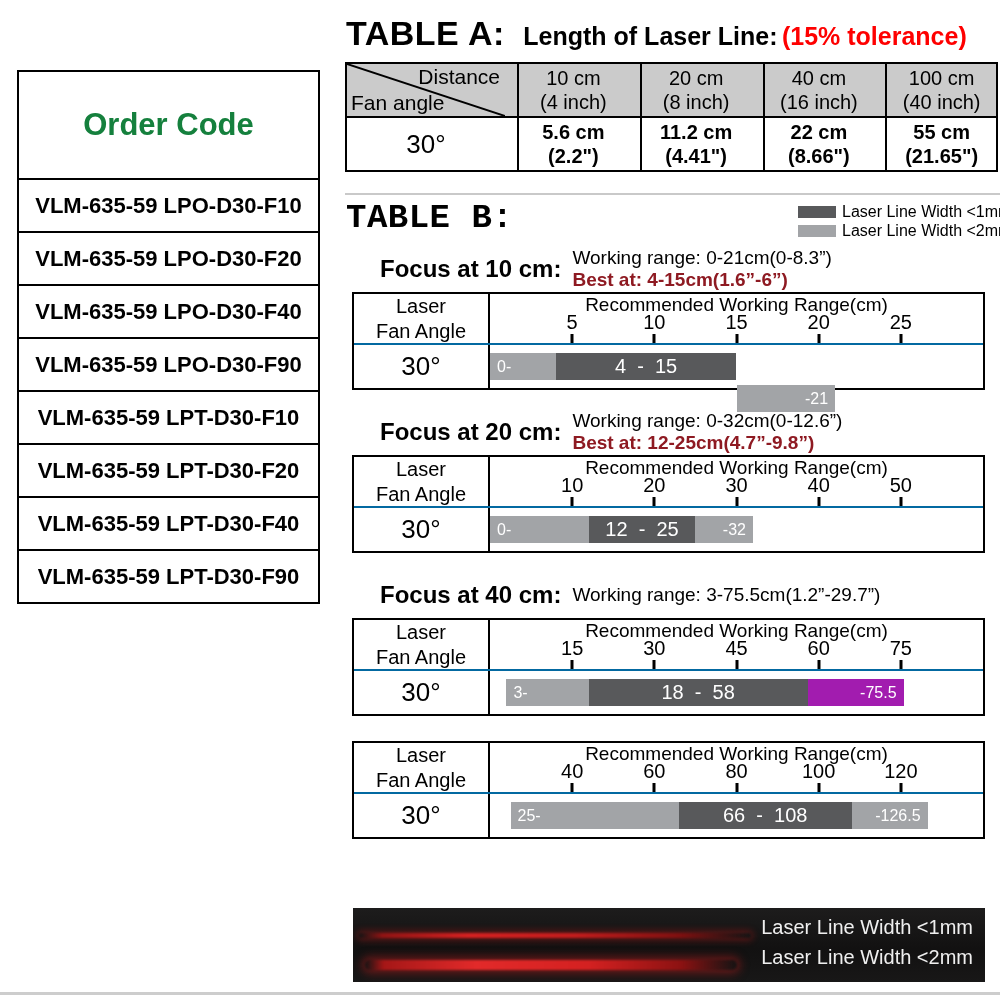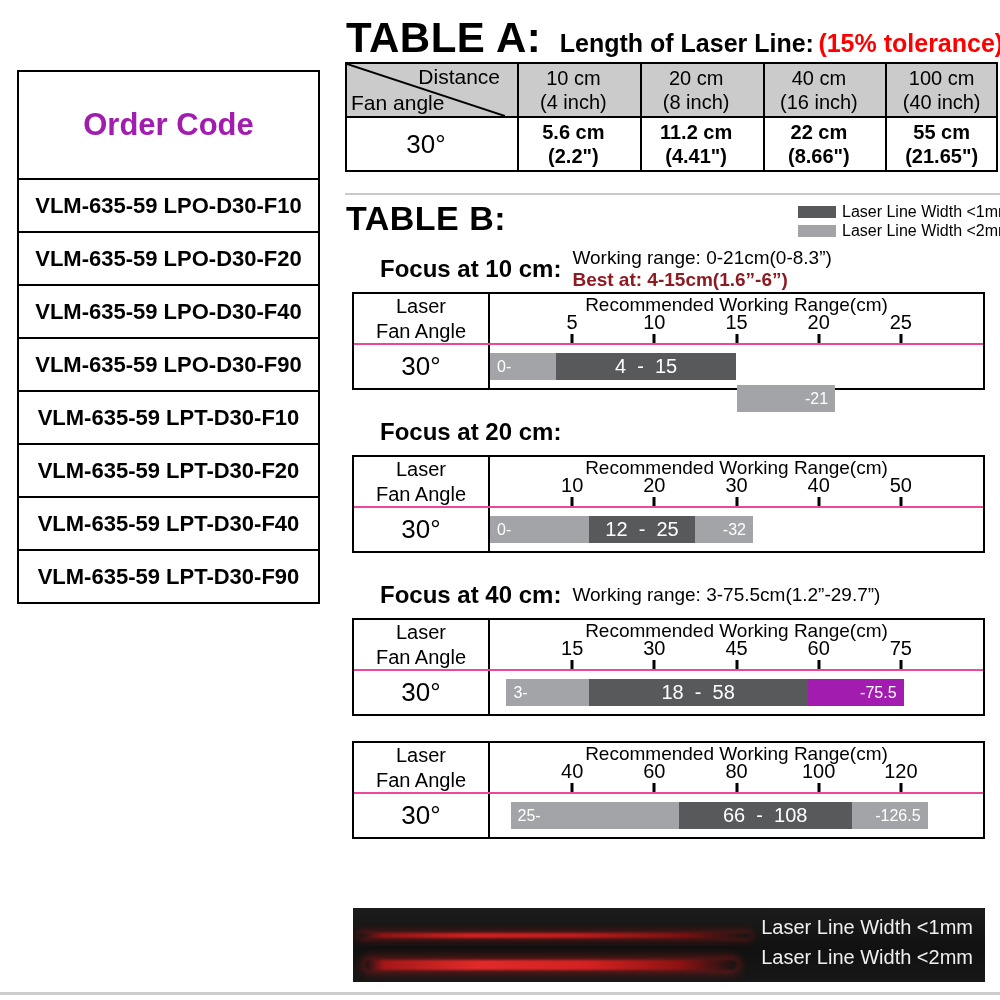--- a/index.html
+++ b/index.html
@@ -3,63 +3,63 @@
 <meta charset="utf-8">
 <style>
   * { margin:0; padding:0; box-sizing:border-box; }
   html,body { background:#fff; }
   body { font-family:"Liberation Sans", sans-serif; color:#000; }
   #page { position:relative; width:1000px; height:1000px; background:#fff; overflow:hidden; }
 
   
   .order-table { position:absolute; left:17px; top:70px; width:303px; border:2px solid #000; background:#fff; }
   .order-header { height:106px; display:flex; align-items:center; justify-content:center;
-                  font-size:31px; font-weight:bold; color:#a21caf; }
+                  font-size:31px; font-weight:bold; color:#15803d; }
   .oc-row { height:53px; border-top:2px solid #000; display:flex; align-items:center; justify-content:center;
             font-size:22px; font-weight:bold; white-space:nowrap; }
 
   
   .ta-title { position:absolute; left:346px; top:14px; white-space:nowrap; }
-  .ta-title .t1 { font-size:42px; font-weight:bold; letter-spacing:0.5px; }
+  .ta-title .t1 { font-size:34px; font-weight:bold; letter-spacing:0.5px; }
   .ta-title .t2 { font-size:25px; font-weight:bold; margin-left:14px; }
   .ta-title .t3 { font-size:25px; font-weight:bold; color:#fe0000; }
 
   .table-a { position:absolute; left:345px; top:62px; width:653px; border:2px solid #000; }
   .ta-row { display:flex;gap:12px; }
   .ta-hrow { background:#cbcbcb; height:54px; border-bottom:2px solid #000; }
   .ta-drow { background:#fff; height:52px; }
   .ta-corner { position:relative; width:158px; flex:none; }
   .ta-corner svg { position:absolute; inset:0; width:100%; height:100%; }
   .ta-corner .c-top { position:absolute; top:1px; right:5px; font-size:21px; }
   .ta-corner .c-bot { position:absolute; bottom:1px; left:4px; font-size:21px; }
   .ta-cell { flex:1; border-left:2px solid #000; display:flex; flex-direction:column;
              align-items:center; justify-content:center; line-height:1.22; font-size:20px; }
   .ta-cell.val { font-weight:bold; }
   .ta-fan { width:158px; flex:none; display:flex; align-items:center; justify-content:center; font-size:26px; }
 
   .sep-top { position:absolute; left:345px; top:193px; width:655px; height:2px; background:#c9c9c9; }
   .sep-bottom { position:absolute; left:0px; top:992px; width:1000px; height:3px; background:#cdcdcd; }
 
   
-  .tb-title { position:absolute; left:346px; top:199px; font-size:34px; font-weight:bold; letter-spacing:0.5px; }
+  .tb-title { position:absolute; left:346px; top:199px; font-size:34px; font-weight:bold; letter-spacing:0.5px;font-family:Liberation Mono, monospace; }
   .legend { position:absolute; left:798px; top:203px; width:200px; }
   .legend-row { display:flex; align-items:center; height:17px; margin-bottom:2px; }
   .legend-swatch { width:38px; height:12px; flex:none; margin-right:6px; }
   .legend-label { font-size:16px; white-space:nowrap; }
 
   
   .focus-section { position:absolute; left:352px; width:633px; }
   .focus-heading { display:flex; align-items:center; height:47px; }
   .focus-label { font-size:24px; font-weight:bold; margin-left:28px; white-space:nowrap; }
   .focus-ranges { margin-left:11px; line-height:1.15; }
   .working-range { font-size:19px; }
   .best-at { font-size:19px; font-weight:bold; color:#8e1a22; }
 
   .focus-table { border:2px solid #000; width:633px; }
-  .ft-hrow { display:flex; height:51px; border-bottom:2px solid #ec4899; }
+  .ft-hrow { display:flex; height:51px; border-bottom:2px solid #0369a1; }
   .ft-drow { display:flex; height:43px; }
   .ft-left { width:136px; flex:none; border-right:2px solid #000; display:flex; flex-direction:column;
              align-items:center; justify-content:center; }
   .ft-left .lh { font-size:20px; line-height:1.25; text-align:center; }
   .ft-left .fan { font-size:26px; }
   .ft-axis { position:relative; flex:1; }
   .axis-title { text-align:center; font-size:19px; margin-top:0; }
   .tick-num { position:absolute; bottom:9px; transform:translateX(-50%); font-size:20px; }
   .tick-mark { position:absolute; bottom:0; width:3px; height:9px; background:#000; transform:translateX(-50%); }
   .ft-barzone { position:relative; flex:1; }
@@ -203,20 +203,24 @@
             <div class="seg al-center" style="left: 13.3333%; width: 36.6667%; background: rgb(88, 89, 91);">4  -  15</div>
             <div class="seg al-right" style="left: 50%; width: 20%; background: rgb(162, 164, 167); margin-top: 32px;">-21</div>
           </div>
       </div>
     </div>
   </div>
 
   <div class="focus-section" style="top:408px">
     <div class="focus-heading">
       <span class="focus-label">Focus at 20 cm:</span>
+      <span class="focus-ranges">
+        <div class="working-range">Working range: 0-32cm(0-12.6”)</div>
+        <div class="best-at">Best at: 12-25cm(4.7”-9.8”)</div>
+      </span>
     </div>
     <div class="focus-table">
       <div class="ft-hrow">
         <div class="ft-left">
           <span class="lh">Laser</span>
           <span class="lh">Fan Angle</span>
         </div>
         <div class="ft-axis">
           <div class="axis-title">Recommended Working Range(cm)</div>
         <span class="tick-num" style="left: 16.6667%;">10</span>

